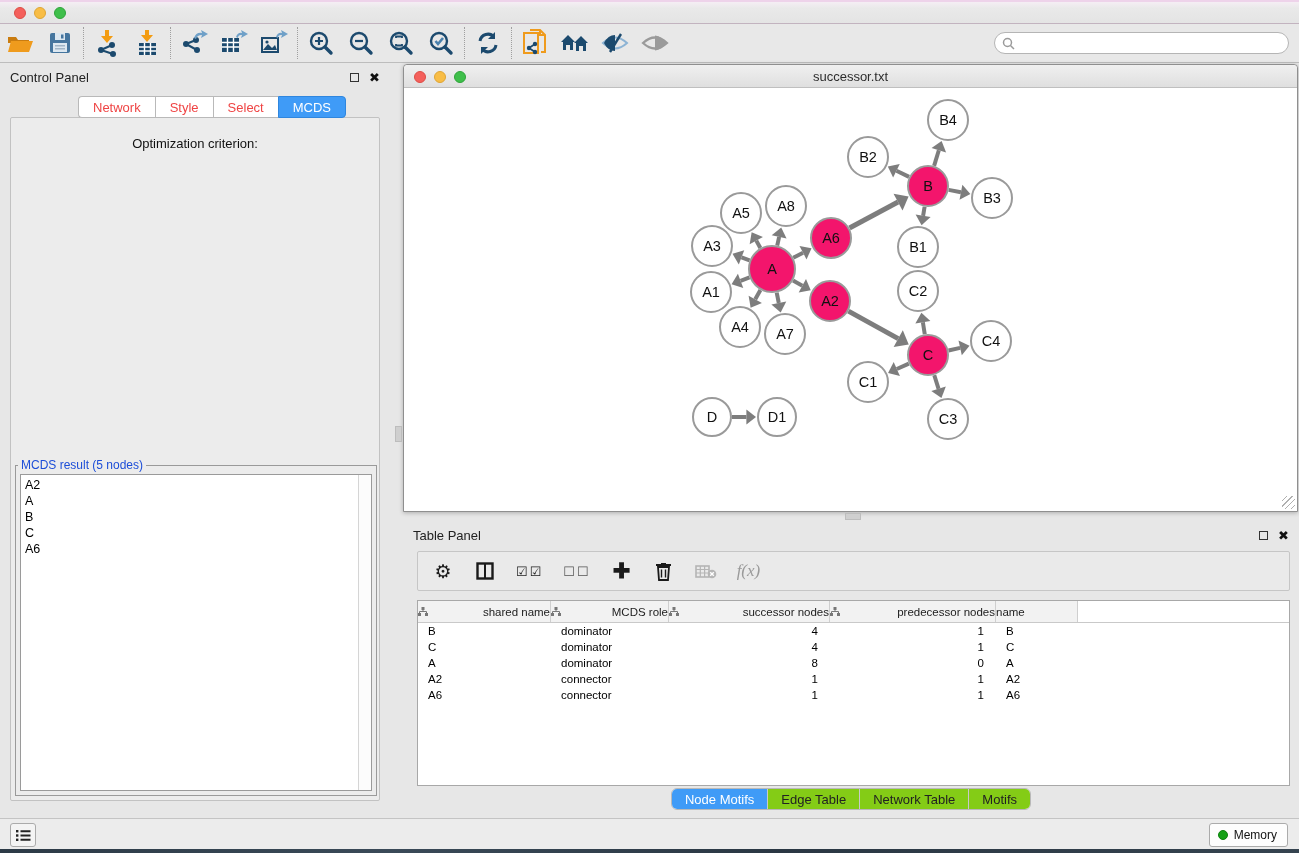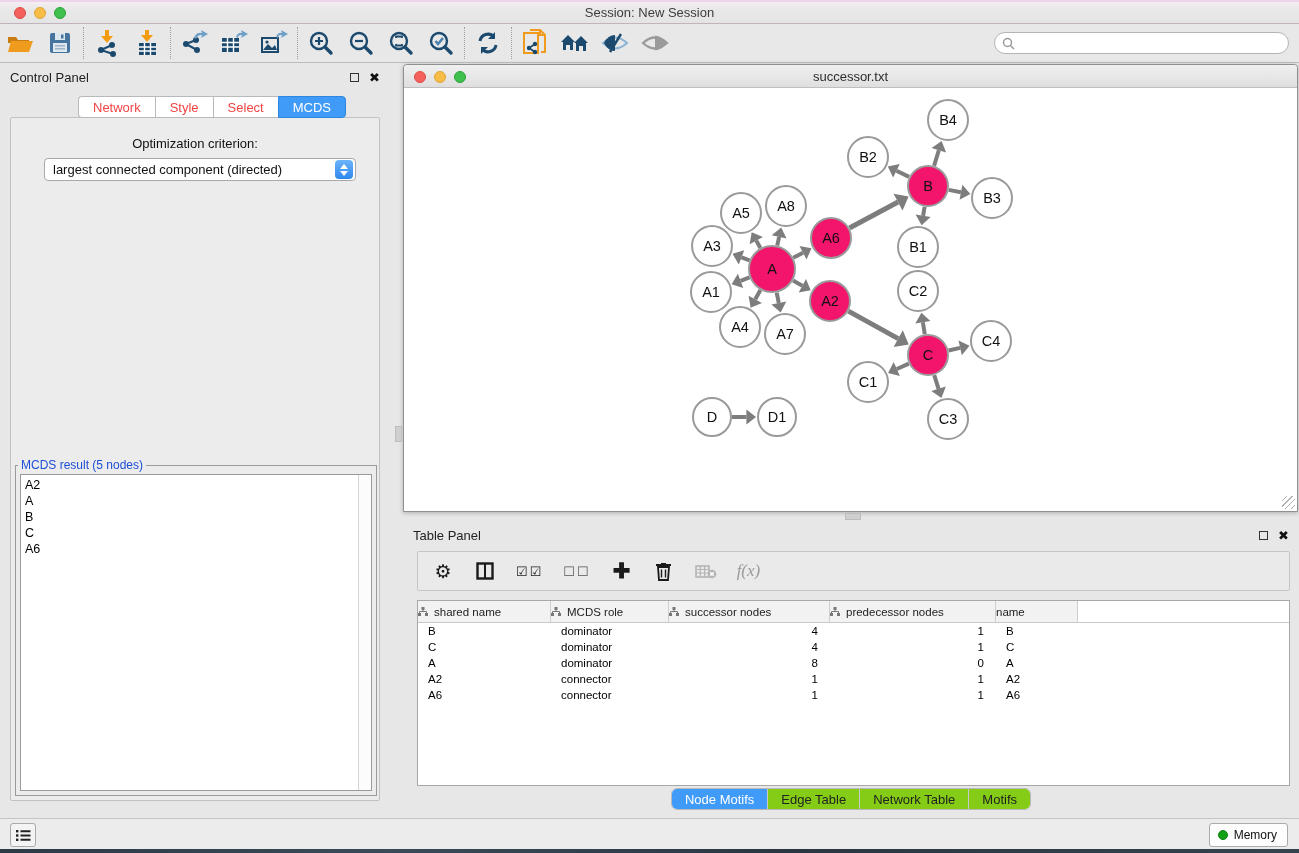--- a/index.html
+++ b/index.html
@@ -76,21 +76,21 @@
   .table-panel { position:absolute; left:403px; top:522px; width:896px; height:296px; }
   .tp-toolbar { position:absolute; left:14px; top:29px; width:873px; height:40px; background:#eaeaea;
     border:1px solid #c6c6c6; border-radius:2px; display:flex; align-items:center; padding-left:14px; gap:20px; }
   .tp-icon { display:flex; align-items:center; justify-content:center; cursor:pointer; min-width:22px; }
   .glyph { font-size:19px; color:#1a1a1a; }
   .glyph.small { font-size:13px; letter-spacing:2px; }
   .fx { font-family:"Liberation Serif", serif; font-style:italic; font-size:17px; color:#9a9a9a; }
   .tp-table { position:absolute; left:14px; top:78px; width:873px; height:186px; background:#fff;
     border:1px solid #a8a8a8; overflow:hidden; }
   .t-header { display:flex; height:22px; background:#fff; border-bottom:1px solid #c9c9c9; }
-  .t-hcell { display:flex; align-items:center; justify-content:flex-start; gap:6px; font-size:11.5px; color:#222;
+  .t-hcell { display:flex; align-items:center; justify-content:space-between; gap:6px; font-size:11.5px; color:#222;
     background:#f2f2f2; border-right:1px solid #cfcfcf; cursor:pointer; }
   .t-row { display:flex; height:16px; font-size:11.5px; color:#000; cursor:default; }
   .t-cell { overflow:hidden; white-space:nowrap; line-height:16px; }
   .t-cell.l { text-align:left; padding-left:10px; }
   .t-cell.r { text-align:right; padding-right:12px; }
 
   .bottom-tabs { position:absolute; left:0; top:266px; width:100%; display:flex; justify-content:center; }
   .bt-group { display:flex; border:1px solid #b9b9b9; border-radius:6px; overflow:hidden; background:#fff; height:22px; }
   .bt-tab { padding:0 13px; line-height:21px; font-size:13px; color:#222; border-right:1px solid #c9c9c9; cursor:pointer; background:#84cc16; }
   .bt-tab:last-child { border-right:none; }
@@ -110,21 +110,20 @@
 </style>
 </head>
 <body>
 
 <div class="titlebar">
   <div class="traffic">
     <span class="tl red"></span>
     <span class="tl yel"></span>
     <span class="tl grn"></span>
   </div>
-  <div class="title">Session: New Session</div>
 </div>
 
 <div class="toolbar">
   <div class="tb-btn">
     <svg width="27" height="22" viewBox="0 0 27 22">
       <path d="M1,5 h8 l2,3 h11 v3 h-21 z" fill="#c97c10"></path>
       <path d="M4,9 h22 l-4,11 h-21 z" fill="#ef9b1d"></path>
     </svg>
   </div>
   <div class="tb-btn">
@@ -267,27 +266,20 @@
     <span class="close-x">✖</span>
   </div>
   <div class="cp-tabs" id="control-tabs">
       <div class="cp-tab">Network</div>
       <div class="cp-tab">Style</div>
       <div class="cp-tab">Select</div>
       <div class="cp-tab active">MCDS</div>
     </div>
   <div class="cp-body">
     <div class="opt-label">Optimization criterion:</div>
-    <div class="dropdown">
-      <span class="dd-text">largest connected component (directed)</span>
-      <span class="dd-stepper">
-          <span class="up"></span>
-          <span class="dn"></span>
-        </span>
-    </div>
     <fieldset class="result">
       <legend>MCDS result (5 nodes)</legend>
       <div class="listbox">
         <div class="list-items" id="mcds-list">
             <div>A2</div>
             <div>A</div>
             <div>B</div>
             <div>C</div>
             <div>A6</div>
           </div>

